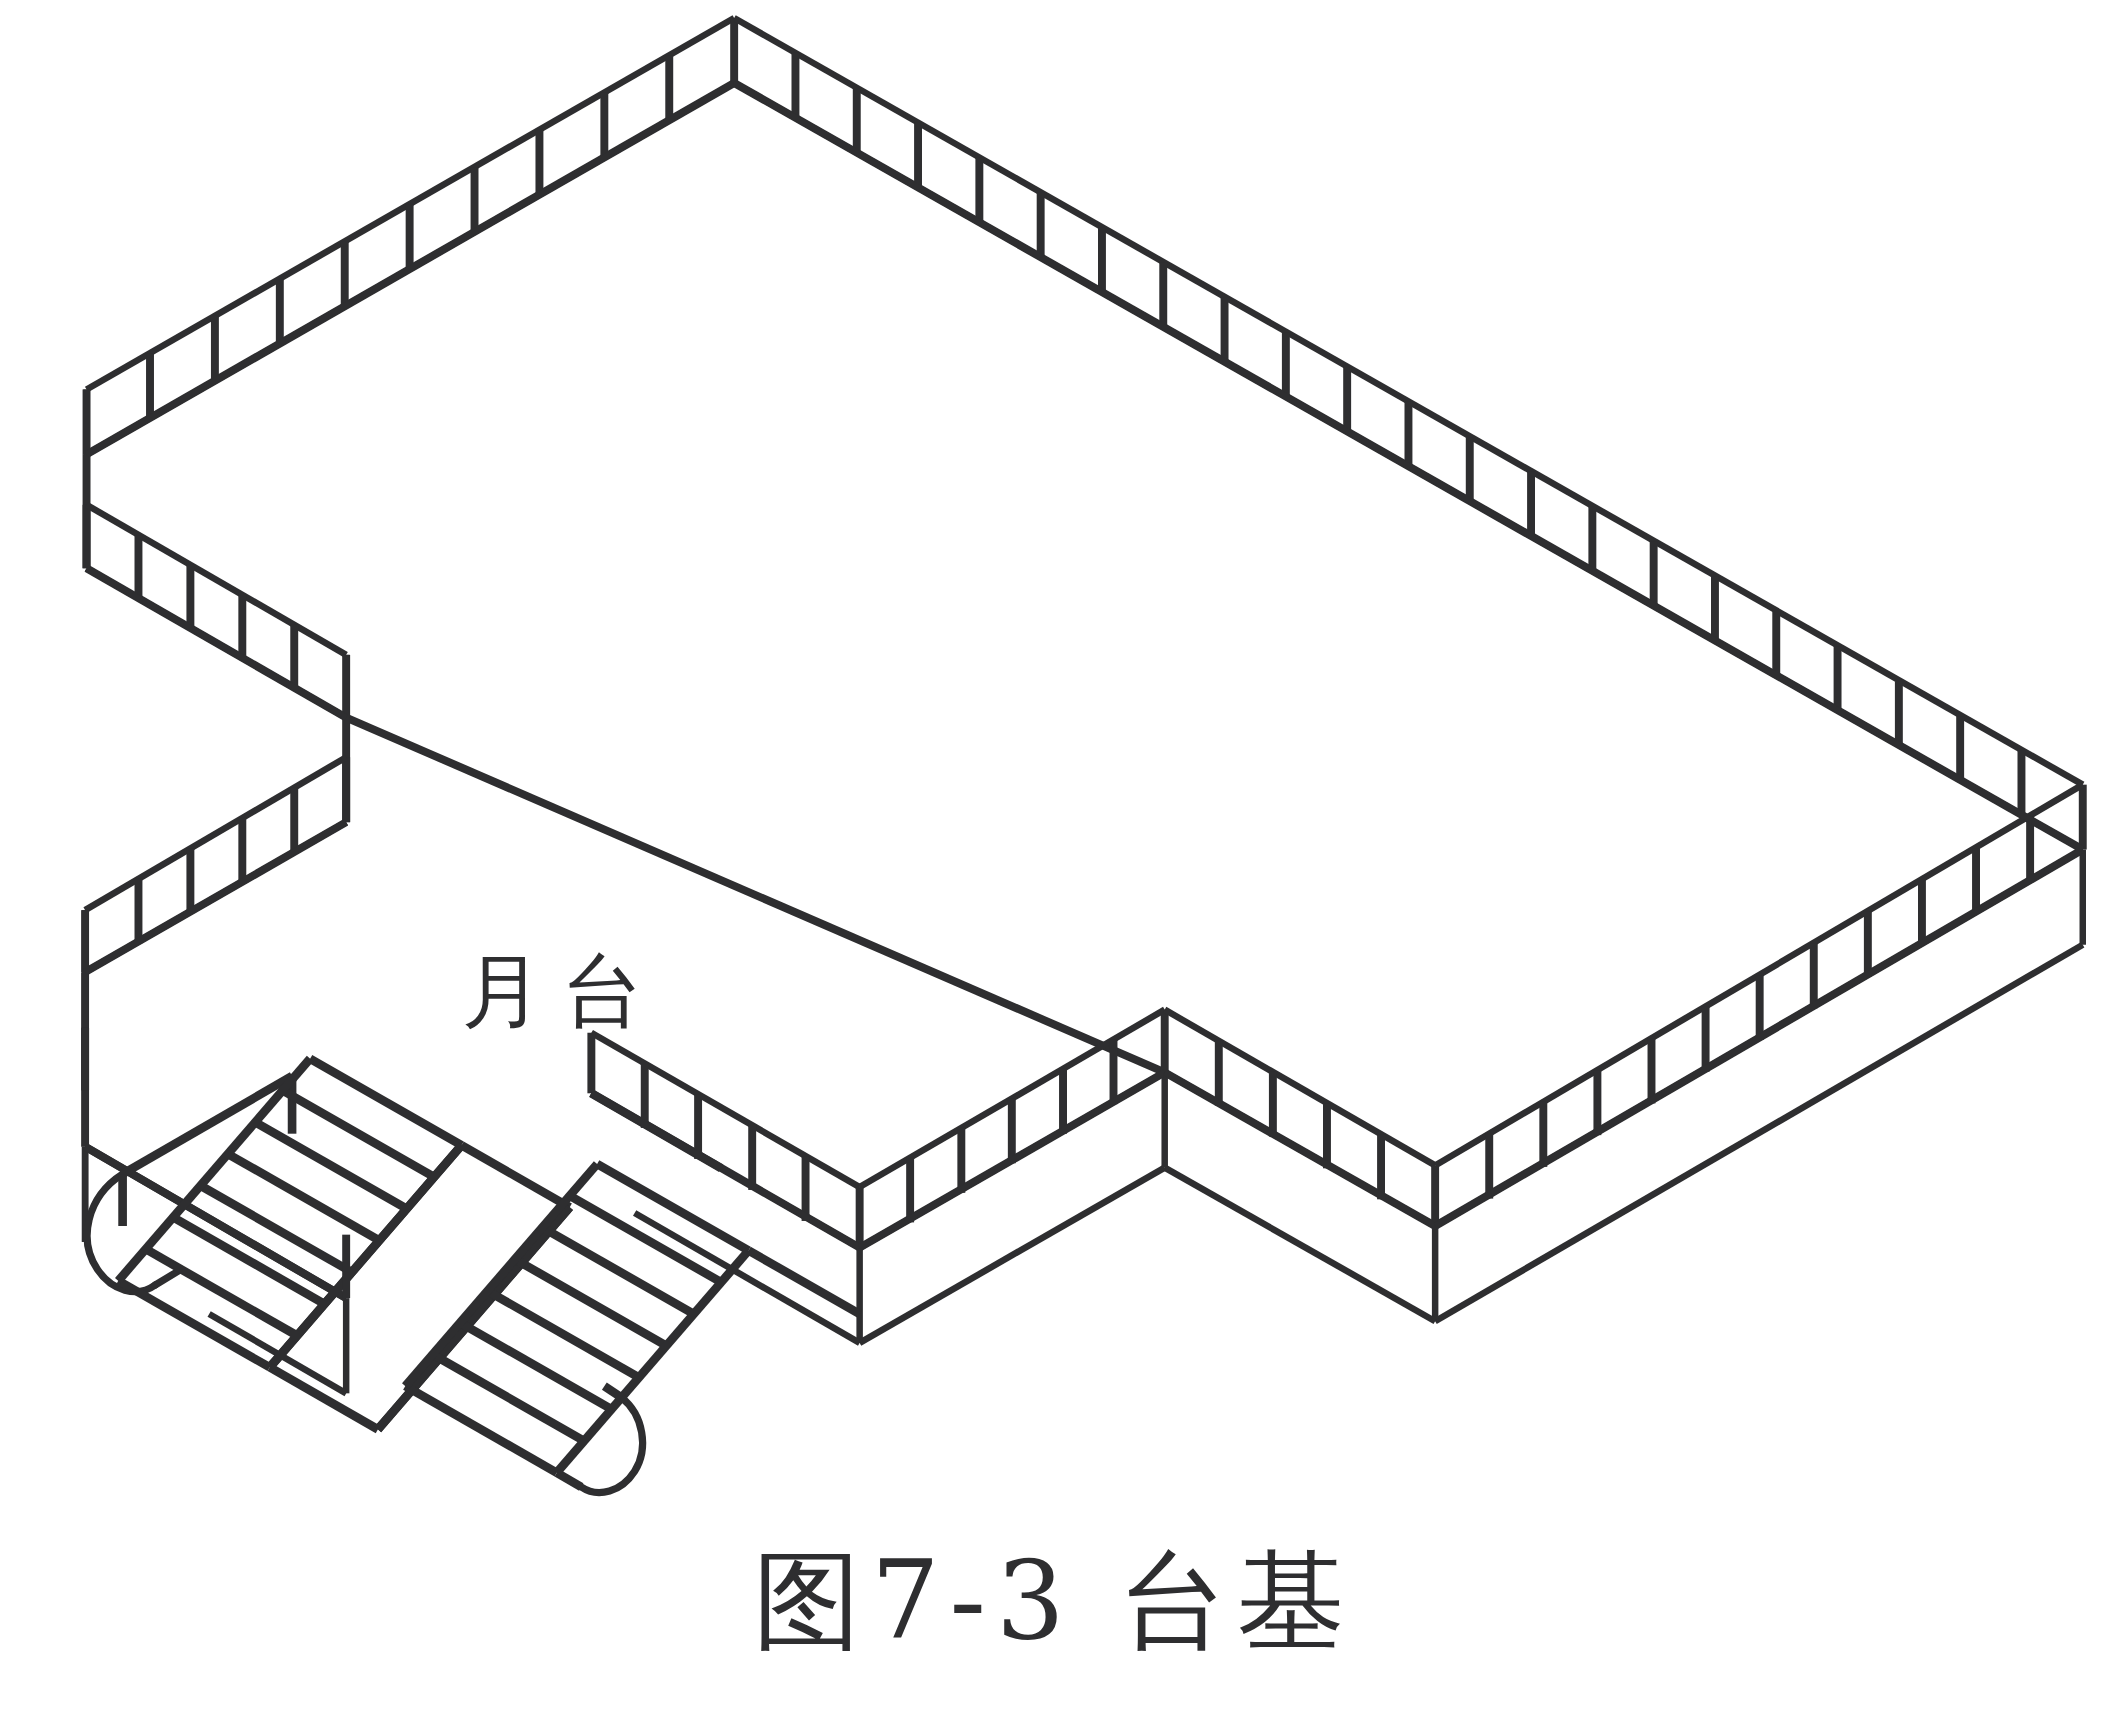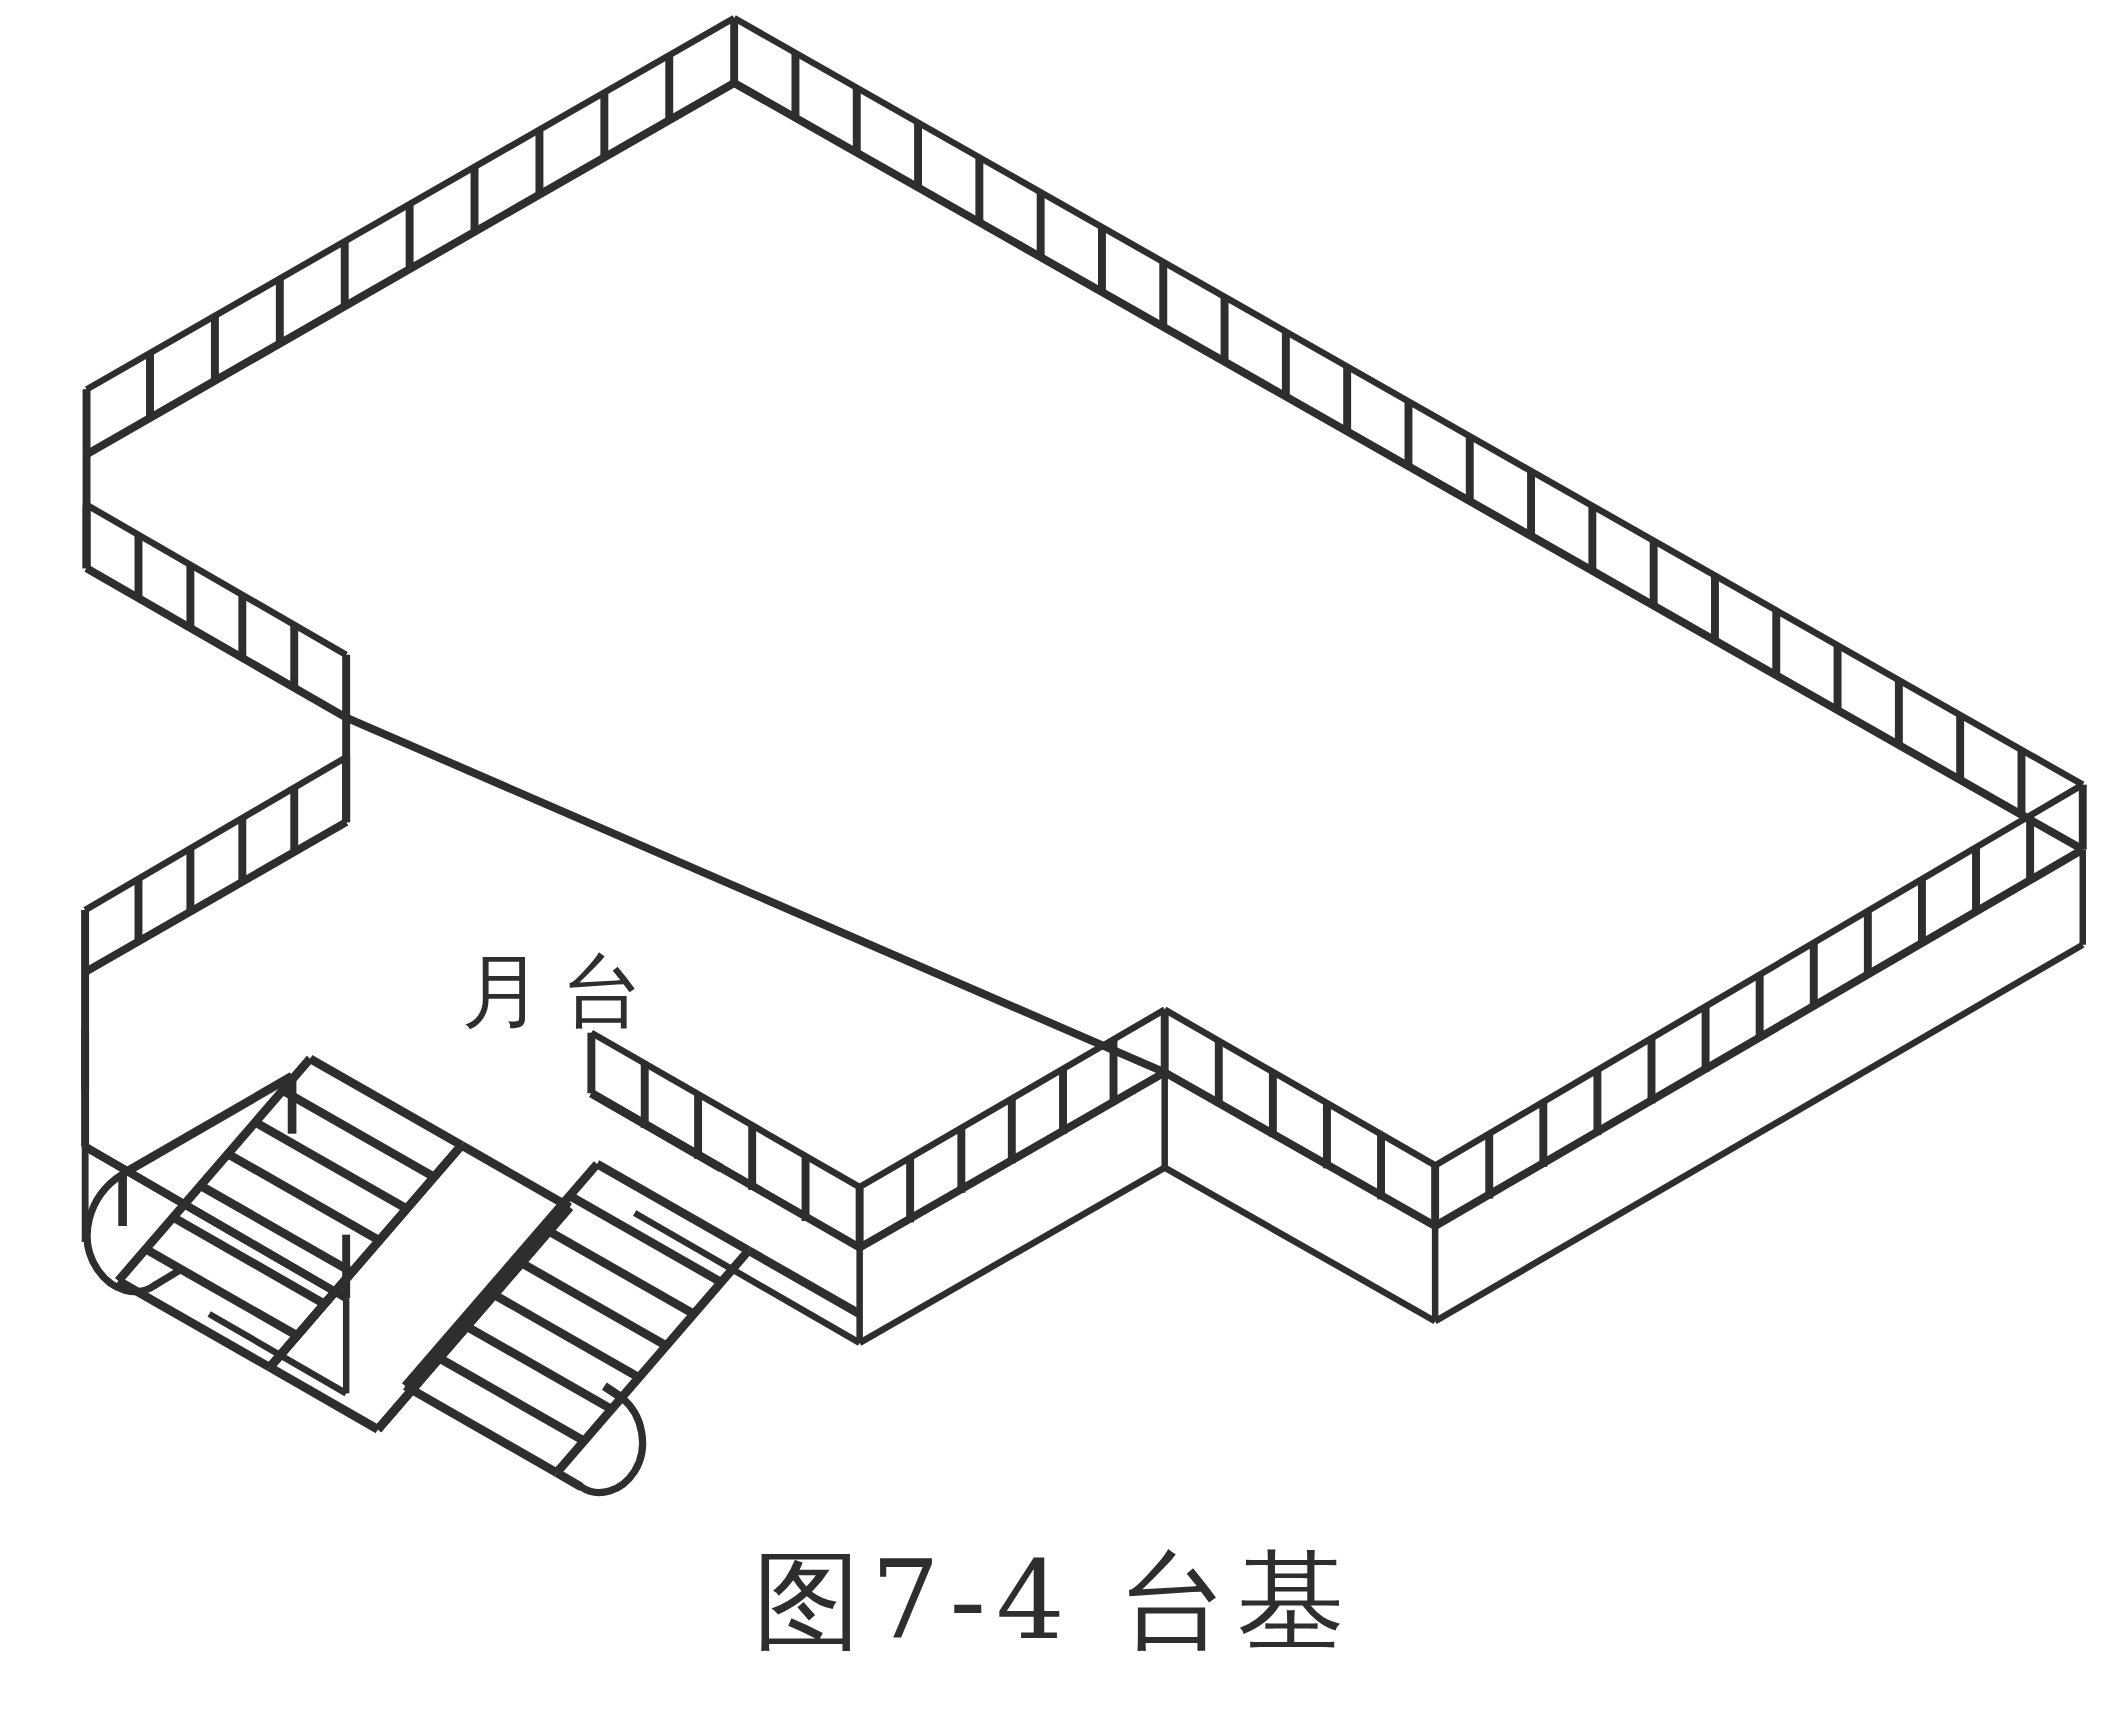--- a/index.html
+++ b/index.html
@@ -287,16 +287,16 @@
       <path class="ln" d="M1018,115 L120,630"></path>
       <path class="ln" d="M1018,115 L2888,1178"></path>
       <path class="ln" d="M120,788 L480,995"></path>
       <path class="ln" d="M480,1140 L118,1348"></path>
     </g>
 
   </svg>
 
   <div class="terrace-label">月台</div>
 
-  <div class="figure-caption">图7-4 台基</div>
+  <div class="figure-caption">图7-3 台基</div>
 
 </div>
 
 
 </body></html>

